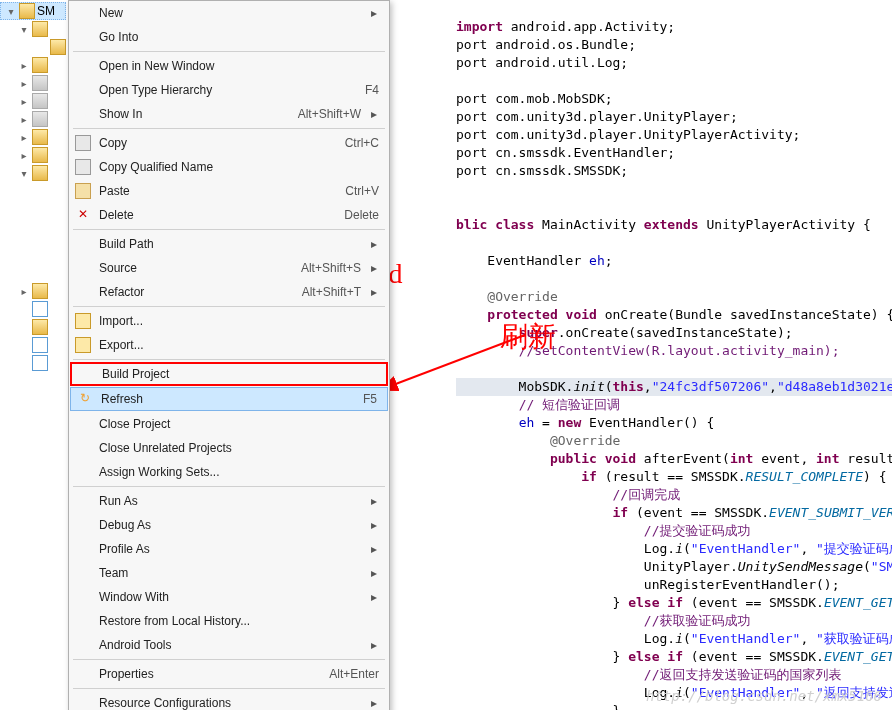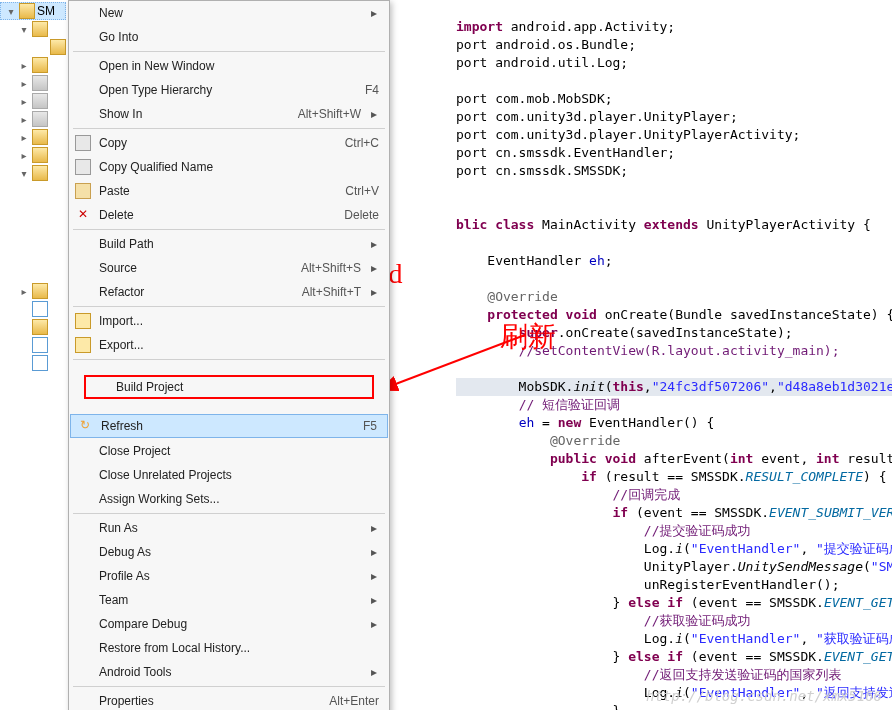--- a/index.html
+++ b/index.html
@@ -163,21 +163,21 @@
     <div class="menu-sep"></div>
     <div class="menu-item">
         <span class="menu-icon" style="background:#fde9a8;border:1px solid #c99a2a"></span>
         <span class="menu-label">Import...</span>
       </div>
     <div class="menu-item">
         <span class="menu-icon" style="background:#fde9a8;border:1px solid #c99a2a"></span>
         <span class="menu-label">Export...</span>
       </div>
     <div class="menu-sep"></div>
-    <div class="menu-item red-box" style="margin:15px">
+    <div class="menu-item red-box" style="margin:1px">
         <span class="menu-label">Build Project</span>
       </div>
     <div class="menu-item highlighted red-box" style="margin:1px">
         <span class="menu-icon" style="color:#f0a030;text-align:center;line-height:14px">↻</span>
         <span class="menu-label">Refresh</span>
         <span class="menu-shortcut">F5</span>
       </div>
     <div class="menu-item">
         <span class="menu-label">Close Project</span>
       </div>
@@ -198,21 +198,21 @@
       </div>
     <div class="menu-item">
         <span class="menu-label">Profile As</span>
         <span class="menu-arrow">▸</span>
       </div>
     <div class="menu-item">
         <span class="menu-label">Team</span>
         <span class="menu-arrow">▸</span>
       </div>
     <div class="menu-item">
-        <span class="menu-label">Compare Debug</span>
+        <span class="menu-label">Window With</span>
         <span class="menu-arrow">▸</span>
       </div>
     <div class="menu-item">
         <span class="menu-label">Restore from Local History...</span>
       </div>
     <div class="menu-item">
         <span class="menu-label">Android Tools</span>
         <span class="menu-arrow">▸</span>
       </div>
     <div class="menu-sep"></div>

